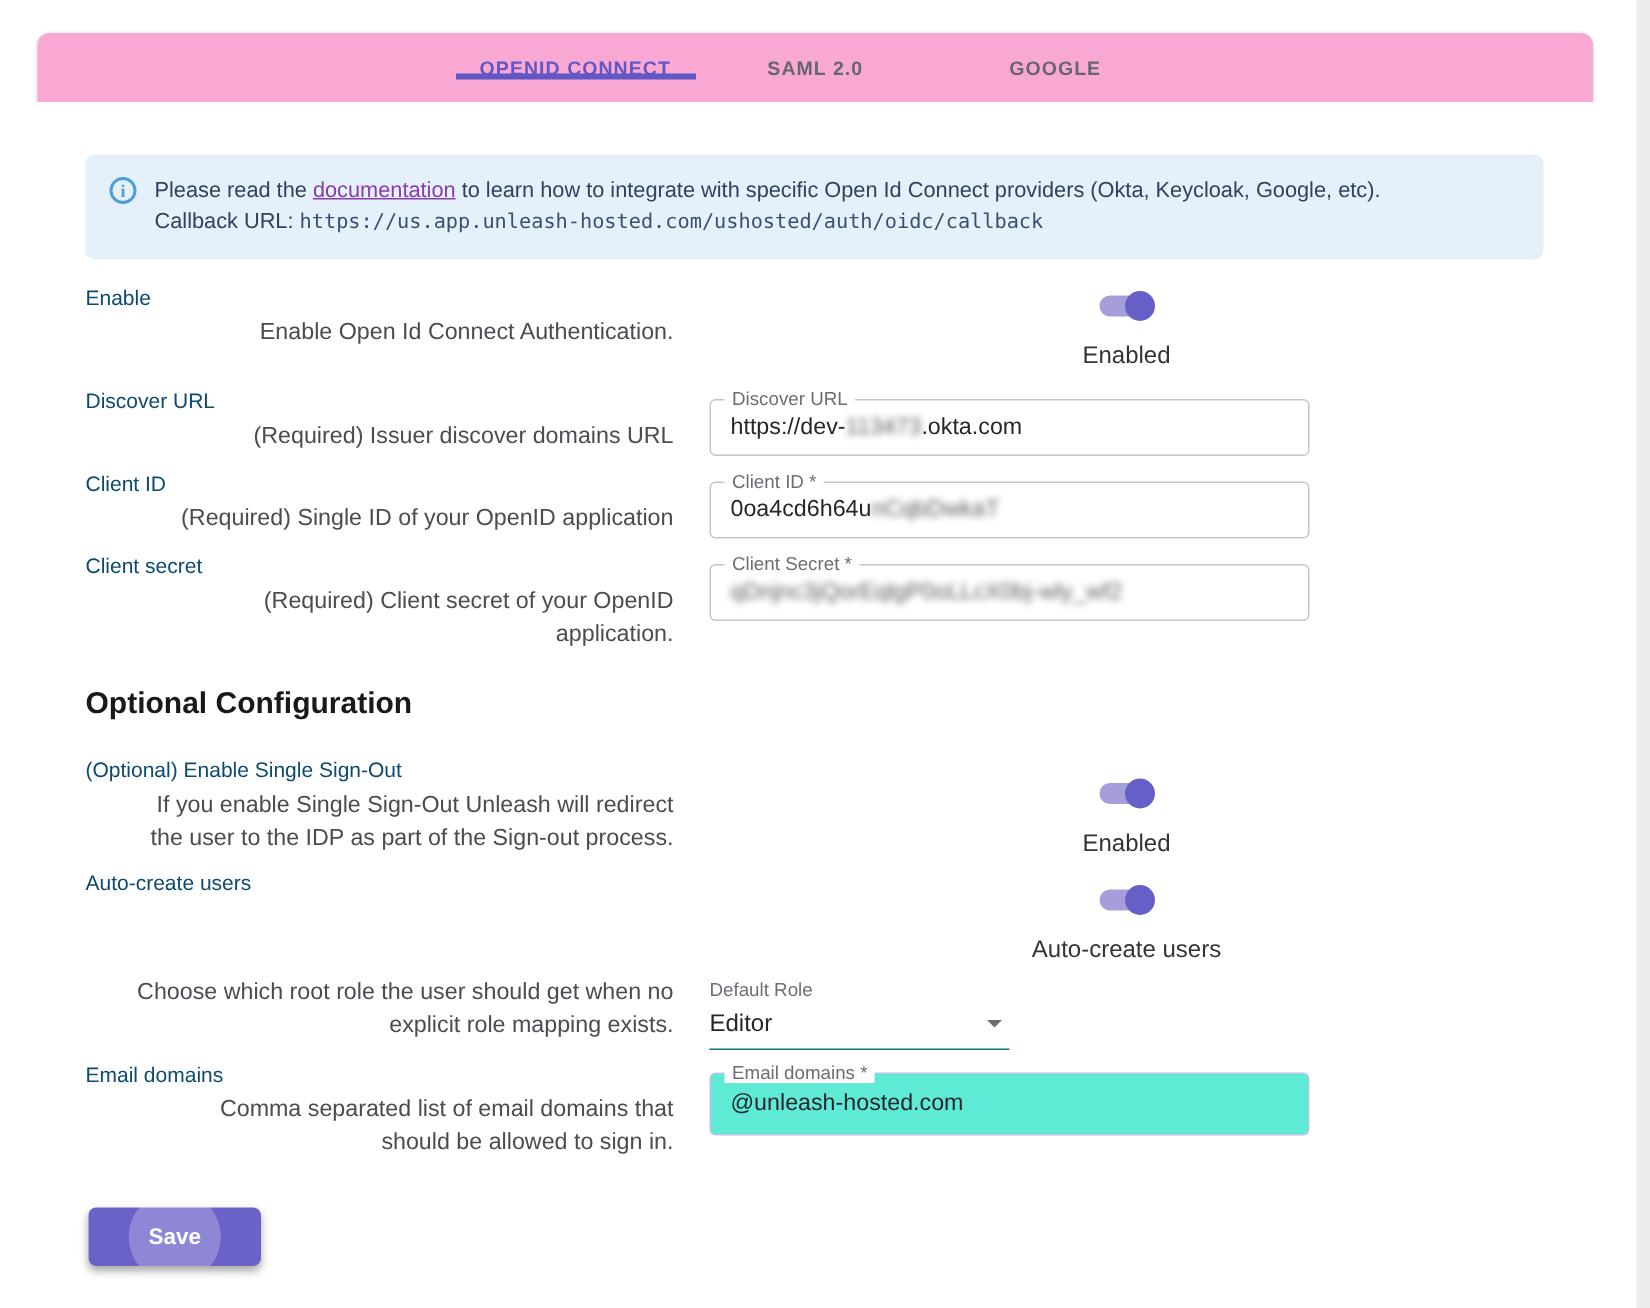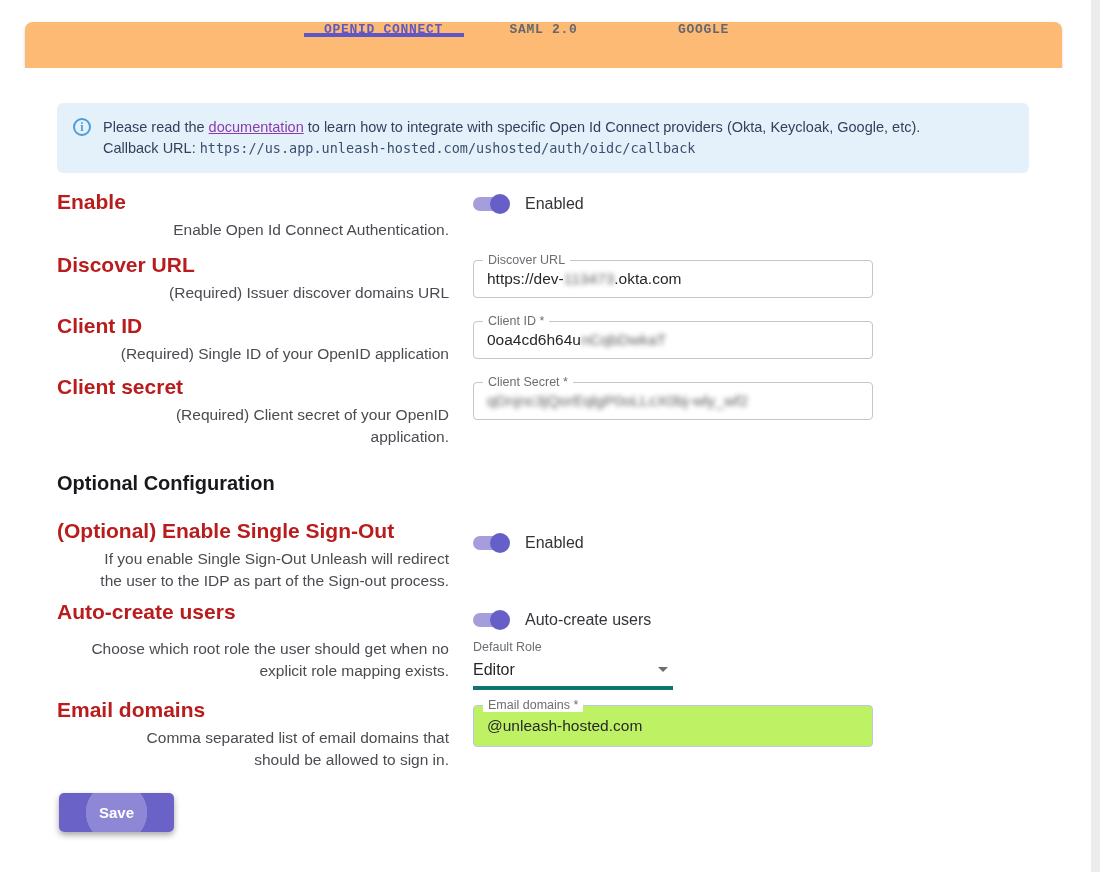--- a/index.html
+++ b/index.html
@@ -5,24 +5,23 @@
   * { margin: 0; padding: 0; box-sizing: border-box; }
   html, body { width: 1100px; height: 872px; background: #ffffff; overflow: hidden; }
   body { font-family: "Liberation Sans", sans-serif; position: relative; }
 
   
   .scrollbar-track { position: absolute; top: 0; right: 0; width: 9px; height: 872px; background: #ececec; }
 
   
   .card { position: absolute; left: 25px; top: 22px; width: 1037px; }
   .tabbar {
-    height: 46px; background: #fdba74; border-radius: 8px 8px 0 0;
-    display: flex; justify-content: center; align-items: flex-start;
+    height: 46px; background: #f9a8d4; border-radius: 8px 8px 0 0;
+    display: flex; justify-content: center; align-items: center;
     box-shadow: 0 1px 3px rgba(0,0,0,0.18);
-    font-family: Liberation Mono, monospace;
   }
   .tab {
     width: 160px; display: flex; align-items: center; justify-content: center;
     font-size: 13px; font-weight: bold; letter-spacing: 0.7px; color: #66666d;
     position: relative; cursor: pointer; text-transform: uppercase;
   }
   .tab.active { color: #6157c4; }
   .tab.active::after {
     content: ""; position: absolute; left: 0; right: 0; bottom: 0; height: 4px; background: #6157c4;
   }
@@ -41,71 +40,71 @@
     font-family: "Liberation Serif", serif; font-size: 12px; font-weight: bold;
     text-align: center; line-height: 15px;
   }
   .banner a { color: #8a3cae; text-decoration: underline; cursor: pointer; }
   .mono { font-family: "DejaVu Sans Mono", monospace; color: #3c4f71; font-size: 13.5px; }
 
   
   .row { display: flex; }
   .left-col { width: 416px; flex: none; padding-right: 24px; }
   .right-col { flex: 1; }
-  .sec-title { font-size: 21px; font-weight: bold; color: #b91c1c; margin-bottom: 5px; }
+  .sec-title { font-size: 14px; font-weight: normal; color: #0c4a6e; margin-bottom: 5px; }
   .sec-desc { font-size: 15.5px; color: #4b4b52; line-height: 22px; white-space: pre-line; text-align: right; }
   .opt-heading { font-size: 20px; font-weight: bold; color: #19191d; margin: 24px 0 24px 0; }
 
   
-  .toggle-wrap { display: flex; align-items: center; gap: 15px; margin-top: 14px; }
+  .toggle-wrap { display: flex; align-items: center; gap: 15px; margin-top: 14px; flex-direction: column; }
   .switch { position: relative; width: 37px; height: 20px; cursor: pointer; flex: none; }
   .switch .track { position: absolute; left: 0; top: 3px; width: 34px; height: 14px; border-radius: 7px; background: #a59edb; }
   .switch .thumb { position: absolute; right: 0; top: 0; width: 20px; height: 20px; border-radius: 50%; background: #675fc8; }
   .toggle-label { font-size: 16px; color: #33333a; }
 
   
   .field {
     position: relative; width: 400px; height: 38px; margin-top: 7px;
     border: 1px solid #c6c6c6; border-radius: 4px; background: #fff;
     display: flex; align-items: center; padding: 0 13px; cursor: text;
     font-size: 15.5px; color: #27272b;
   }
   .field .flabel {
     position: absolute; top: -8px; left: 9px; background: #ffffff; padding: 0 5px;
     font-size: 12.5px; color: #6d6d74; white-space: nowrap;
   }
-  .field.email-field { background: #bef264; border-color: #bcc8e2; }
+  .field.email-field { background: #5eead4; border-color: #bcc8e2; }
   .redacted { filter: blur(2.6px); opacity: 0.75; }
 
   
   .select-wrap { width: 200px; }
   .select-label { font-size: 12.5px; color: #6d6d74; margin-bottom: 7px; }
   .select {
-    position: relative; border-bottom: 4px solid #0f766e; padding-bottom: 7px;
+    position: relative; border-bottom: 1px solid #0f766e; padding-bottom: 7px;
     font-size: 16px; color: #27272b; cursor: pointer;
   }
   .caret {
     position: absolute; right: 5px; top: 6px;
     width: 0; height: 0; border-left: 5px solid transparent; border-right: 5px solid transparent;
     border-top: 5px solid #6d6d74;
   }
 
   
   .save-btn {
     margin: 16px 0 0 2px;
     background: radial-gradient(circle at 50% 50%, #8e87d6 0%, #8e87d6 50%, #6a62c6 51%);
     color: #ffffff; font-family: "Liberation Sans", sans-serif; font-weight: bold; font-size: 15px;
     border: none; border-radius: 5px; padding: 11px 40px; cursor: pointer;
     box-shadow: 0 3px 6px rgba(0,0,0,0.35);
   }
 
   .mb12 { margin-bottom: 12px; }
   .mb10 { margin-bottom: 10px; }
   .mb8  { margin-bottom: 8px; }
-  .mb16 { margin-bottom: 6px; }
+  .mb16 { margin-bottom: 16px; }
 </style>
 </head>
 <body>
 
 <div class="card">
 
   <div class="tabbar">
     <div class="tab active">
       <span>OPENID CONNECT</span>
     </div>

